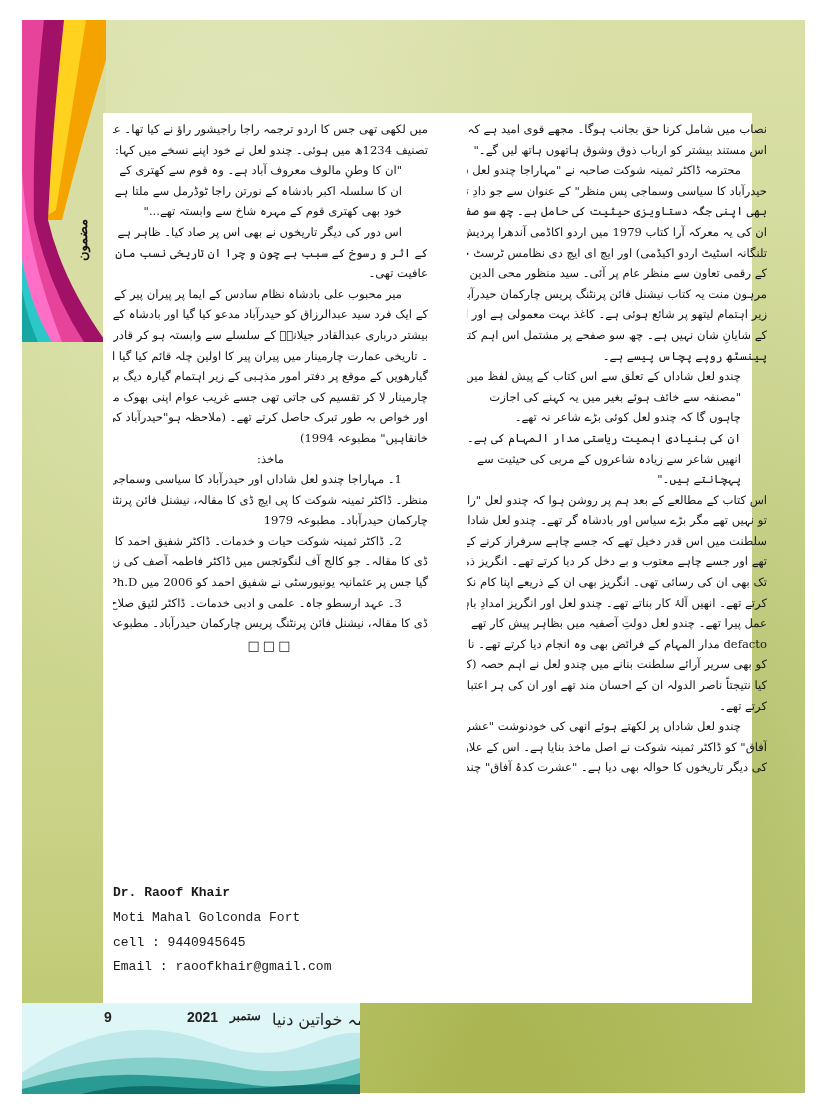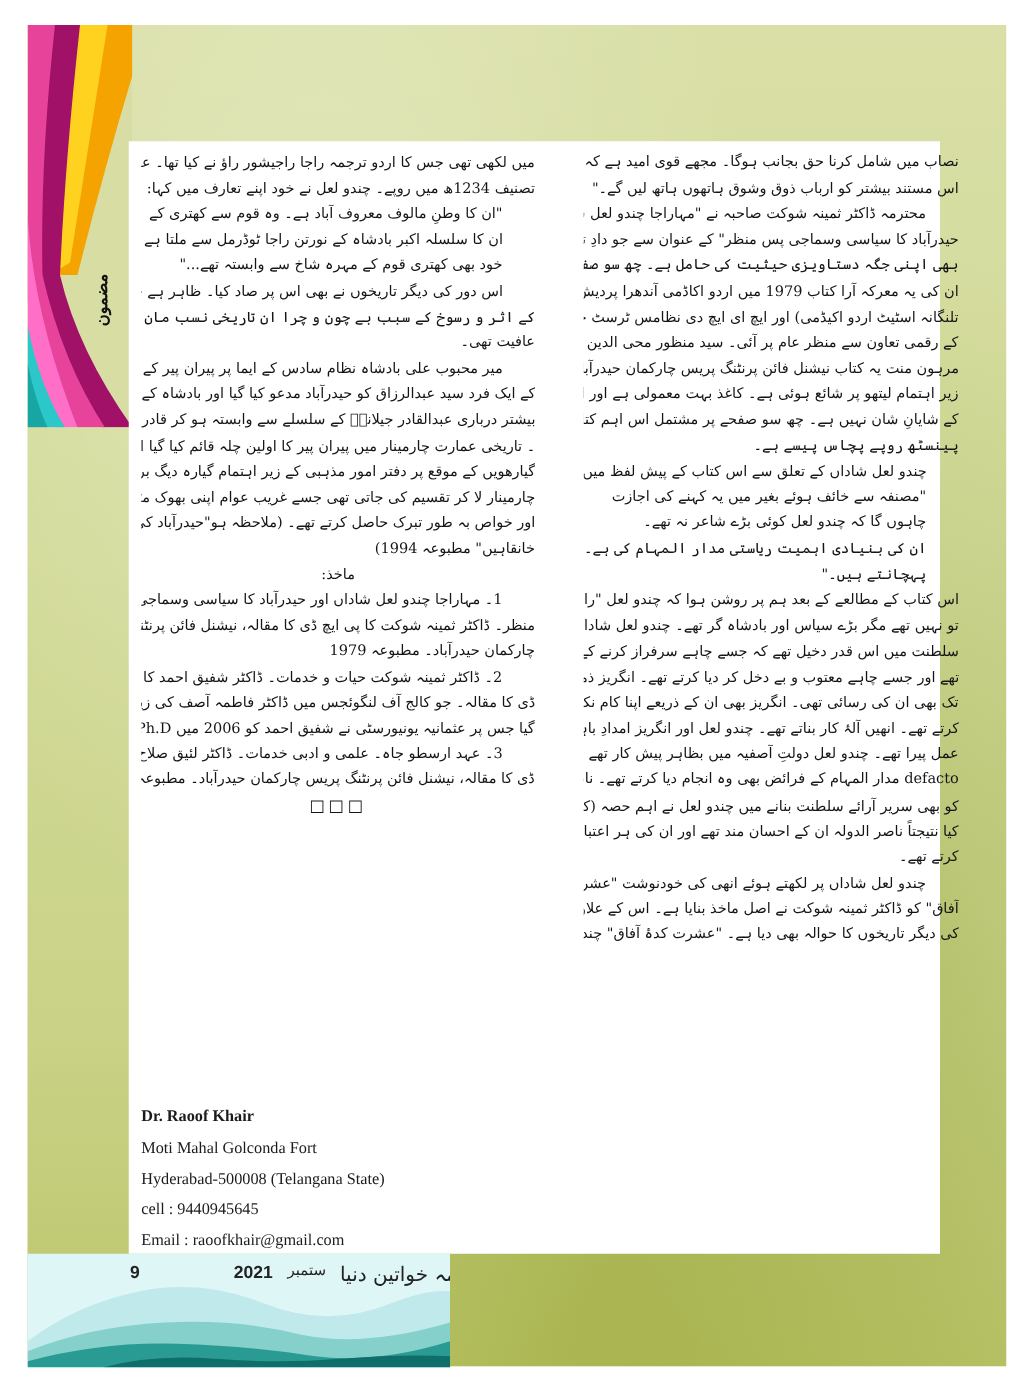--- a/index.html
+++ b/index.html
@@ -36,37 +36,37 @@
   .col-left { left:10px; width:315px; }
   .col-right { left:340px; width:300px;margin-left:24px; }
   .col p { margin:0; white-space:nowrap; overflow:hidden; }
   .col p.center { text-align:center; }
   .col p.indent { padding-right:26px; }
 
   .sym { direction:ltr; text-align:center; font-size:13px; letter-spacing:3px; margin:2px 0 4px; font-family:"DejaVu Sans", sans-serif; }
 
   .address {
     position:absolute; left:10px; top:768px; direction:ltr; text-align:left;
-    font-family:Liberation Serif, serif; font-size:13px; color:#1b1b1b;
+    font-family:Liberation Mono, monospace; font-size:13px; color:#1b1b1b;
   }
   .address div { height:24.8px; line-height:24.8px; white-space:nowrap; }
   .address .name { font-weight:bold; }
 
   .footer {
     position:absolute; left:22px; top:1003px; width:338px; height:91px; overflow:hidden;
     background:#dff6f7;
   }
   .footer svg { position:absolute; left:0; top:0; }
   .footer-text {
     position:absolute; top:6px; left:0; width:338px; height:22px;
     font-family:"Liberation Sans", sans-serif; font-size:14px; font-weight:bold; color:#222;
   }
   .footer-text .page-num { position:absolute; left:82px; top:0; }
   .footer-text .year { position:absolute; left:165px; top:0; }
-  .footer-text .month { position:absolute; left:208px; top:0; font-family:"DejaVu Serif", serif; font-weight:normal; font-size:12px; direction:rtl; }
+  .footer-text .month { position:absolute; left:208px; top:0; font-family:"DejaVu Serif", serif; font-weight:bold; font-size:12px; direction:rtl; }
   .footer-text .mag { position:absolute; left:250px; top:1px; font-family:"DejaVu Serif", serif; font-weight:normal; font-size:16px; direction:rtl; white-space:nowrap; }
 </style>
 </head>
 <body>
 
 <div class="page-bg"></div>
 
 <div class="ribbon">
   <svg width="84" height="322" viewBox="0 0 84 322">
     <rect x="0" y="0" width="84" height="322" fill="#d8dea3"></rect>
@@ -77,21 +77,21 @@
     <path d="M0 150 Q4 230 40 322 L22 322 Q0 270 0 240 Z" fill="#ff6fc8"></path>
     <path d="M0 240 Q10 290 30 322 L0 322 Z" fill="#2cc7c9"></path>
     <path d="M0 270 Q6 300 16 322 L0 322 Z" fill="#17a6a3"></path>
   </svg>
 </div>
 
 <div class="content">
 
   <div class="col col-left">
     <p>میں لکھی تھی جس کا اردو ترجمہ راجا راجیشور راؤ نے کیا تھا۔ عشرت کدۂ آفاق کی</p>
-    <p>تصنیف 1234ھ میں روپے۔ چندو لعل نے خود اپنے تعارف میں کہا:</p>
+    <p>تصنیف 1234ھ میں ہوئی۔ چندو لعل نے خود اپنے نسخے میں کہا:</p>
     <p class="indent">"ان کا وطنِ مالوف معروف آباد ہے۔ وہ قوم سے کھتری کے</p>
     <p class="indent">ان کا سلسلہ اکبر بادشاہ کے نورتن راجا ٹوڈرمل سے ملتا ہے جو</p>
     <p class="indent">خود بھی کھتری قوم کے مہرہ شاخ سے وابستہ تھے..."</p>
     <p class="indent">اس دور کی دیگر تاریخوں نے بھی اس پر صاد کیا۔ ظاہر ہے چندو لعل</p>
     <p>کے اثر و رسوخ کے سبب بے چون و چرا ان تاریخی نسب مان لینے میں ہی</p>
     <p>عافیت تھی۔</p>
     <p class="indent">میر محبوب علی بادشاہ نظام سادس کے ایما پر پیران پیر کے خاندان</p>
     <p>کے ایک فرد سید عبدالرزاق کو حیدرآباد مدعو کیا گیا اور بادشاہ کے ساتھ ساتھ</p>
     <p>بیشتر درباری عبدالقادر جیلانیؒ کے سلسلے سے وابستہ ہو کر قادری ہو گئے تھے</p>
     <p>۔ تاریخی عمارت چارمینار میں پیران پیر کا اولین چلہ قائم کیا گیا اور ہر سال</p>
@@ -107,21 +107,20 @@
     <p>ڈی کا مقالہ۔ جو کالج آف لنگوئجس میں ڈاکٹر فاطمہ آصف کی زیر نگرانی لکھا</p>
     <p>گیا جس پر عثمانیہ یونیورسٹی نے شفیق احمد کو 2006 میں Ph.D کی ڈگری</p>
     <p class="indent">3۔ عہد ارسطو جاہ۔ علمی و ادبی خدمات۔ ڈاکٹر لئیق صلاح کا پی ایچ</p>
     <p>ڈی کا مقالہ، نیشنل فائن پرنٹنگ پریس چارکمان حیدرآباد۔ مطبوعہ 1986</p>
     <div class="sym">□□□</div>
   </div>
 
   <div class="address">
     <div class="name">Dr. Raoof Khair</div>
     <div>Moti Mahal Golconda Fort</div>
-    <div>Hyderabad-500008  (Telangana  State)</div>
     <div>cell : 9440945645</div>
     <div>Email : raoofkhair@gmail.com</div>
   </div>
 
   <div class="col col-right">
     <p>نصاب میں شامل کرنا حق بجانب ہوگا۔ مجھے قوی امید ہے کہ</p>
     <p>اس مستند بیشتر کو ارباب ذوق وشوق ہاتھوں ہاتھ لیں گے۔"</p>
     <p class="indent">محترمہ ڈاکٹر ثمینہ شوکت صاحبہ نے "مہاراجا چندو لعل شاداں اور</p>
     <p>حیدرآباد کا سیاسی وسماجی پس منظر" کے عنوان سے جو دادِ تحقیق دی ہے وہ</p>
     <p>بھی اپنی جگہ دستاویزی حیثیت کی حامل ہے۔ چھ سو صفحات پر پھیلی ہوئی</p>
@@ -129,20 +128,21 @@
     <p>تلنگانہ اسٹیٹ اردو اکیڈمی) اور ایچ ای ایچ دی نظامس ٹرسٹ حیدرآباد</p>
     <p>کے رقمی تعاون سے منظر عام پر آئی۔ سید منظور محی الدین کی کتابت کی</p>
     <p>مرہون منت یہ کتاب نیشنل فائن پرنٹنگ پریس چارکمان حیدرآباد کے</p>
     <p>زیر اہتمام لیتھو پر شائع ہوئی ہے۔ کاغذ بہت معمولی ہے اور اس تحقیقی کتاب</p>
     <p>کے شایانِ شان نہیں ہے۔ چھ سو صفحے پر مشتمل اس اہم کتاب کی قیمت صرف</p>
     <p>پینسٹھ روپے پچاس پیسے ہے۔</p>
     <p class="indent">چندو لعل شاداں کے تعلق سے اس کتاب کے پیش لفظ میں ڈاکٹر</p>
     <p class="indent">"مصنفہ سے خائف ہوئے بغیر میں یہ کہنے کی اجازت</p>
     <p class="indent">چاہوں گا کہ چندو لعل کوئی بڑے شاعر نہ تھے۔</p>
     <p class="indent">ان کی بنیادی اہمیت ریاستی مدار المہام کی ہے۔ ادب میں ہم</p>
+    <p class="indent">انھیں شاعر سے زیادہ شاعروں کے مربی کی حیثیت سے</p>
     <p class="indent">پہچانتے ہیں۔"</p>
     <p>اس کتاب کے مطالعے کے بعد ہم پر روشن ہوا کہ چندو لعل "راجا"</p>
     <p>تو نہیں تھے مگر بڑے سیاس اور بادشاہ گر تھے۔ چندو لعل شاداں آصف جاہی</p>
     <p>سلطنت میں اس قدر دخیل تھے کہ جسے چاہے سرفراز کرنے کے جتن کر سکتے</p>
     <p>تھے اور جسے چاہے معتوب و بے دخل کر دیا کرتے تھے۔ انگریز ذمہ داروں</p>
     <p>تک بھی ان کی رسائی تھی۔ انگریز بھی ان کے ذریعے اپنا کام نکال لیا</p>
     <p>کرتے تھے۔ انھیں آلۂ کار بناتے تھے۔ چندو لعل اور انگریز امدادِ باہمی پر</p>
     <p>عمل پیرا تھے۔ چندو لعل دولتِ آصفیہ میں بظاہر پیش کار تھے مگر دراصل</p>
     <p>defacto مدار المہام کے فرائض بھی وہ انجام دیا کرتے تھے۔ ناصر الدولہ</p>
     <p>کو بھی سریر آرائے سلطنت بنانے میں چندو لعل نے اہم حصہ (کردار) ادا</p>

